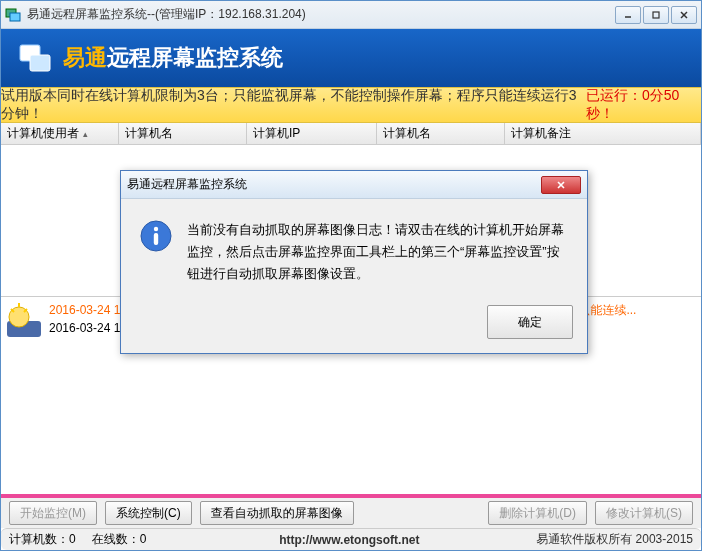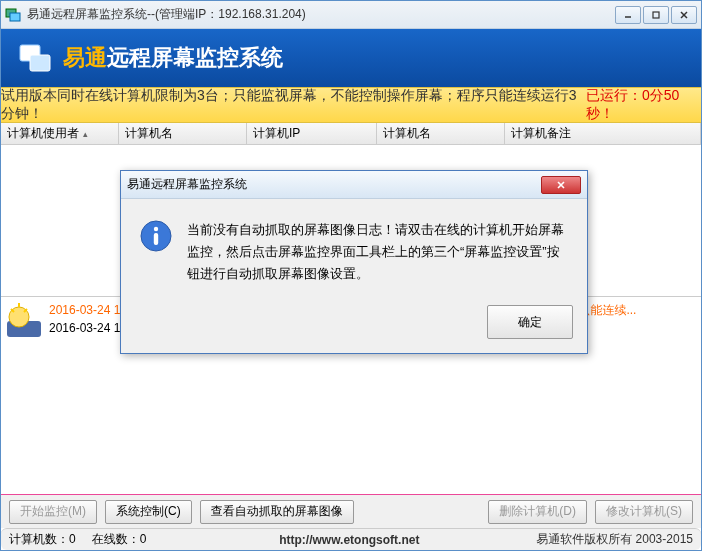--- a/index.html
+++ b/index.html
@@ -32,21 +32,21 @@
 .table-body { flex: 1; background: #fff; }
 
 .log-panel { height: 48px; background: #fff; border-top: 1px solid #ccc; display: flex; padding: 4px; font-size: 12px; }
 .log-icon { width: 38px; height: 38px; margin-right: 6px; flex-shrink: 0; }
 .log-lines { flex: 1; overflow: hidden; }
 .log-line { white-space: nowrap; overflow: hidden; text-overflow: ellipsis; line-height: 18px; }
 .log-line.orange { color: #ff6600; }
 
 .spacer { flex: 1; }
 
-.button-bar { height: 34px; background: #f0f0f0; border-top: 1px solid #ec4899; display: flex; align-items: center; padding: 0 8px; gap: 8px; }
+.button-bar { height: 34px; background: #f0f0f0; border-top: 4px solid #ec4899; display: flex; align-items: center; padding: 0 8px; gap: 8px; }
 .btn { height: 24px; padding: 0 10px; font-size: 12px; background: linear-gradient(#fdfdfd, #e4e4e4); border: 1px solid #999; border-radius: 2px; cursor: pointer; }
 .btn:disabled { color: #999; }
 
 .status-bar { height: 22px; background: #f0f0f0; border-top: 1px solid #ccc; display: flex; align-items: center; font-size: 12px; padding: 0 8px; border-radius: 6px; }
 .status-seg { margin-right: 16px; }
 .status-url { flex: 1; text-align: center; color: #333; font-weight: bold; }
 .status-copy { color: #333; }
 
 
 .dialog { position: absolute; left: 120px; top: 170px; width: 468px; border: 1px solid #4a7abc; background: #f0f0f0; box-shadow: 2px 2px 8px rgba(0,0,0,0.3); }

